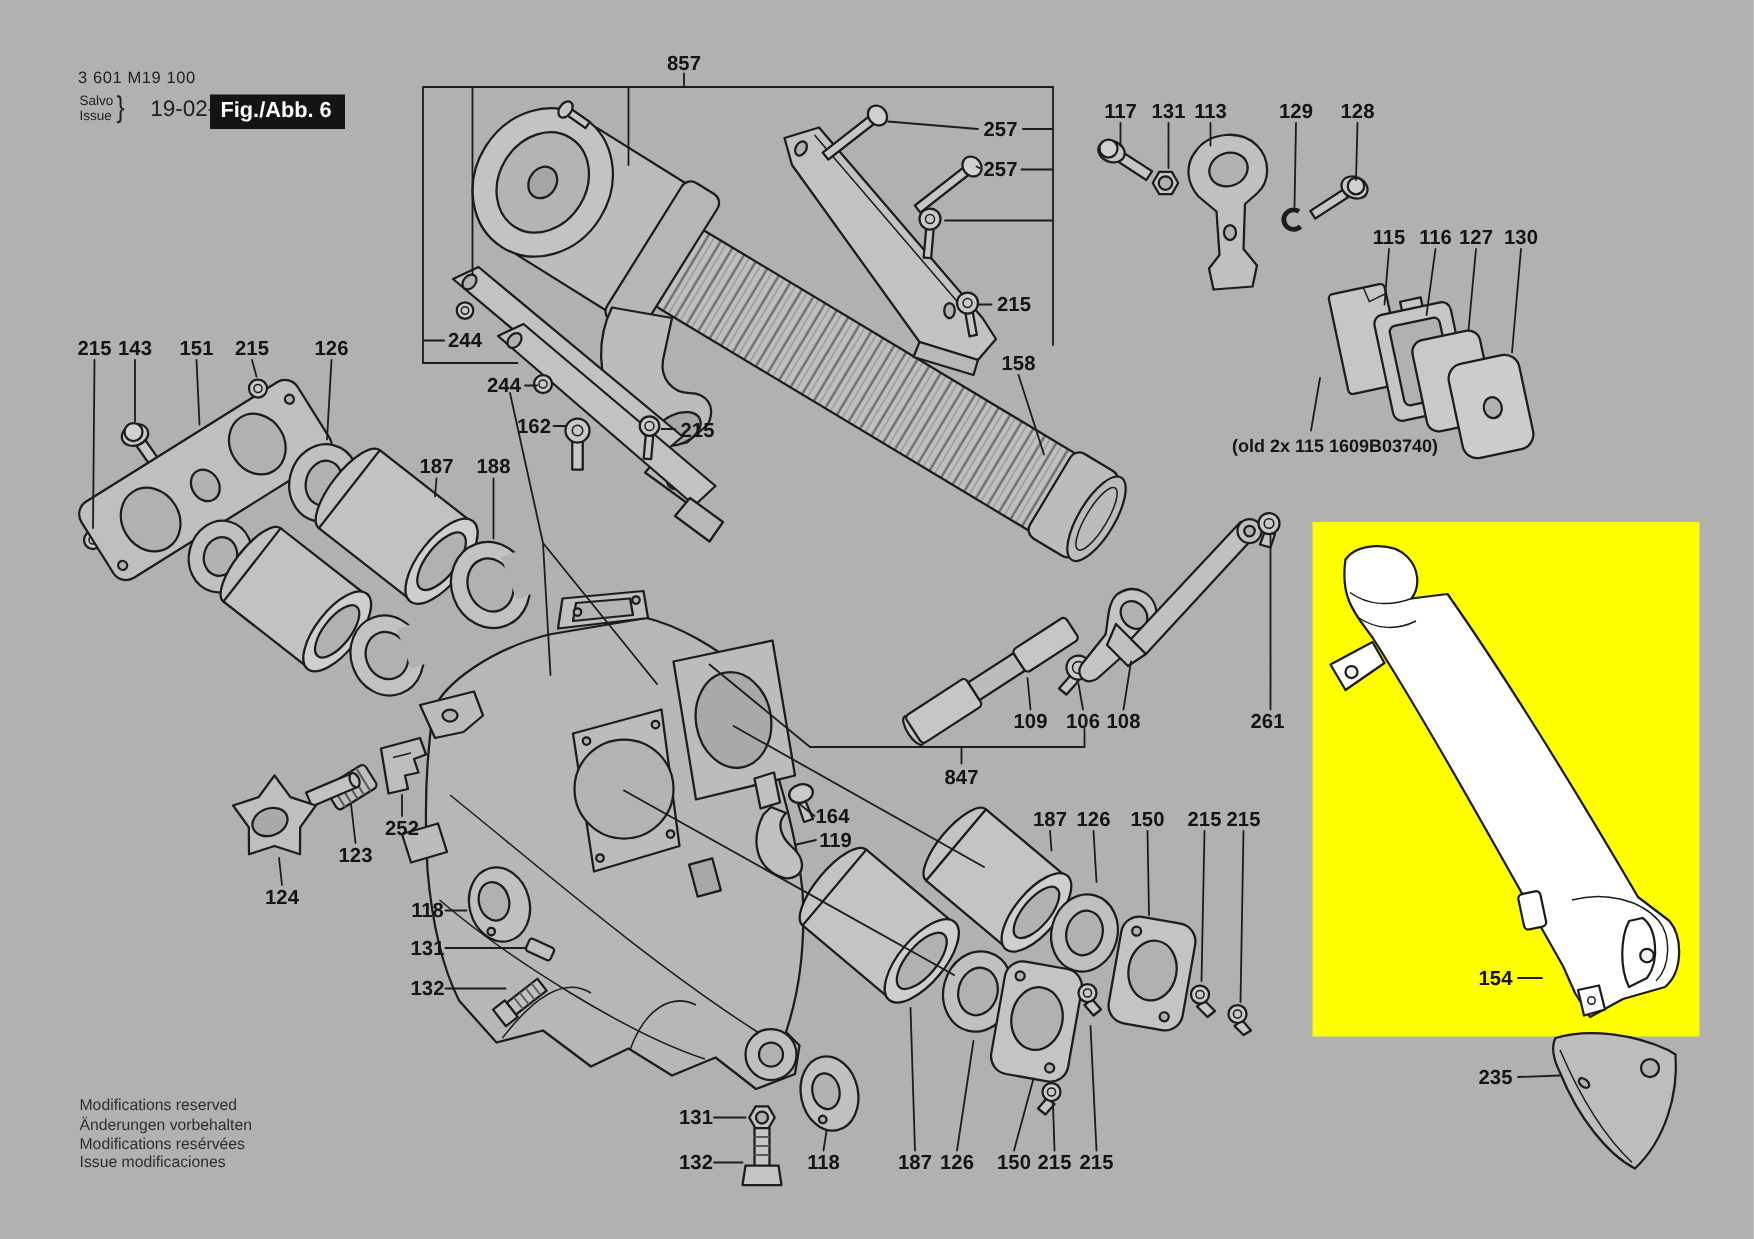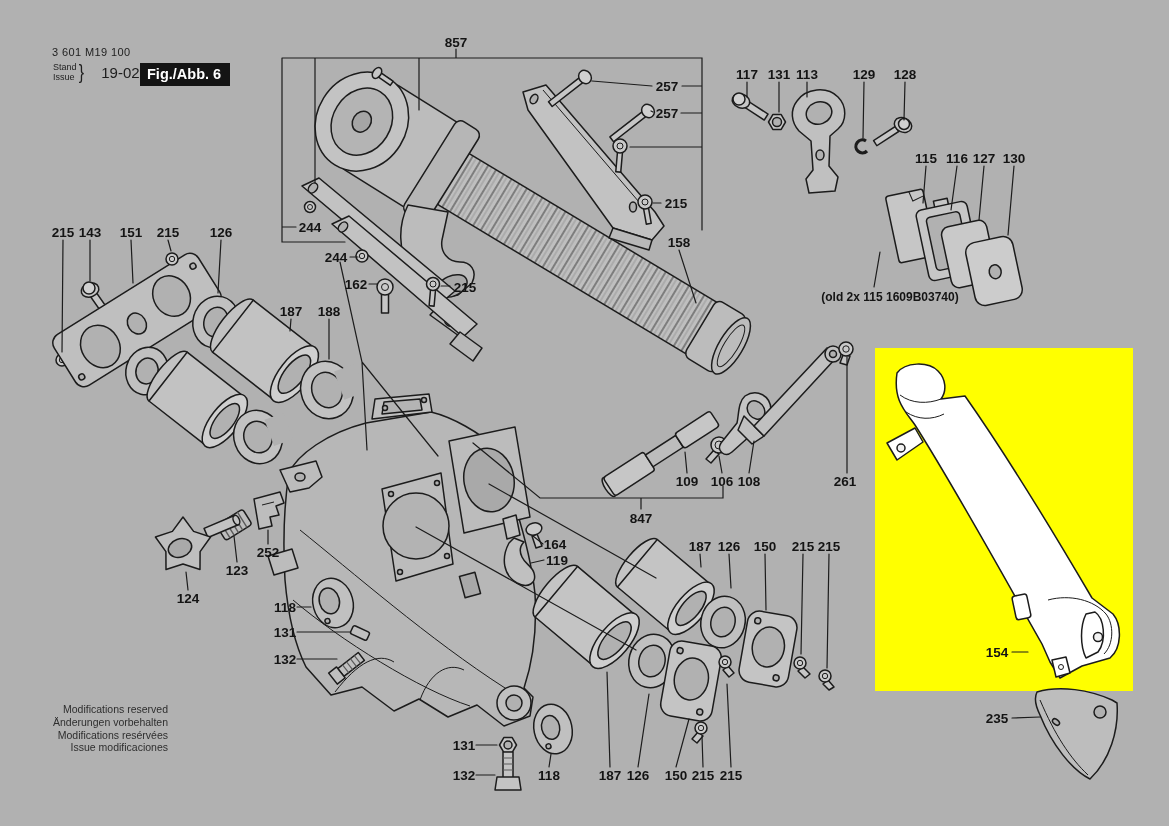--- a/index.html
+++ b/index.html
@@ -7,37 +7,37 @@
         font-family:"Liberation Sans","DejaVu Sans",sans-serif;}
   .page svg{position:absolute;left:0;top:0;}
   .hdr{position:absolute;z-index:2;color:#1e1e1e;}
   #product-code{left:52px;top:46px;font-size:11px;letter-spacing:.4px;}
   #issue-block{left:53px;top:61px;display:flex;align-items:center;}
   .issue-col{display:flex;flex-direction:column;font-size:9px;line-height:9.5px;}
   .brace{font-size:20px;font-weight:300;margin:0 1px 0 1px;transform:scaleX(.8);}
   .date{font-size:15px;margin-left:16px;}
   #figure-badge{left:140px;top:63px;background:#141414;color:#fff;font-weight:bold;
                 font-size:14.5px;padding:3px 9px 4px 7px;text-align:center;}
-  #footer{position:absolute;left:53px;top:703px;z-index:2;font-size:10.5px;line-height:12.8px;color:#2e2e2e;text-align:right;}
+  #footer{position:absolute;left:53px;top:731px;z-index:2;font-size:10.5px;line-height:12.8px;color:#2e2e2e;}
   .part-label{font:bold 13.5px "Liberation Sans","DejaVu Sans",sans-serif;fill:#141414;}
   .part-label.small{font:bold 12px "Liberation Sans","DejaVu Sans",sans-serif;}
   .shape{stroke:#1c1c1c;stroke-width:1.5;stroke-linejoin:round;}
   .thin{stroke:#1c1c1c;stroke-width:1;fill:none;}
   .ln{stroke:#1c1c1c;stroke-width:1.2;fill:none;stroke-linecap:round;}
 </style>
 </head>
 <body>
 
 <div class="page">
 
   <div class="hdr" id="product-code">3 601 M19 100</div>
 
   <div class="hdr" id="issue-block">
     <span class="issue-col">
-      <span>Stand</span>
+      <span>Salvo</span>
       <span>Issue</span>
     </span>
     <span class="brace">}</span>
     <span class="date">19-02-13</span>
   </div>
 
   <div class="hdr" id="figure-badge">Fig./Abb. 6</div>
 
   <div id="footer">
     <div>Modifications reserved</div>

